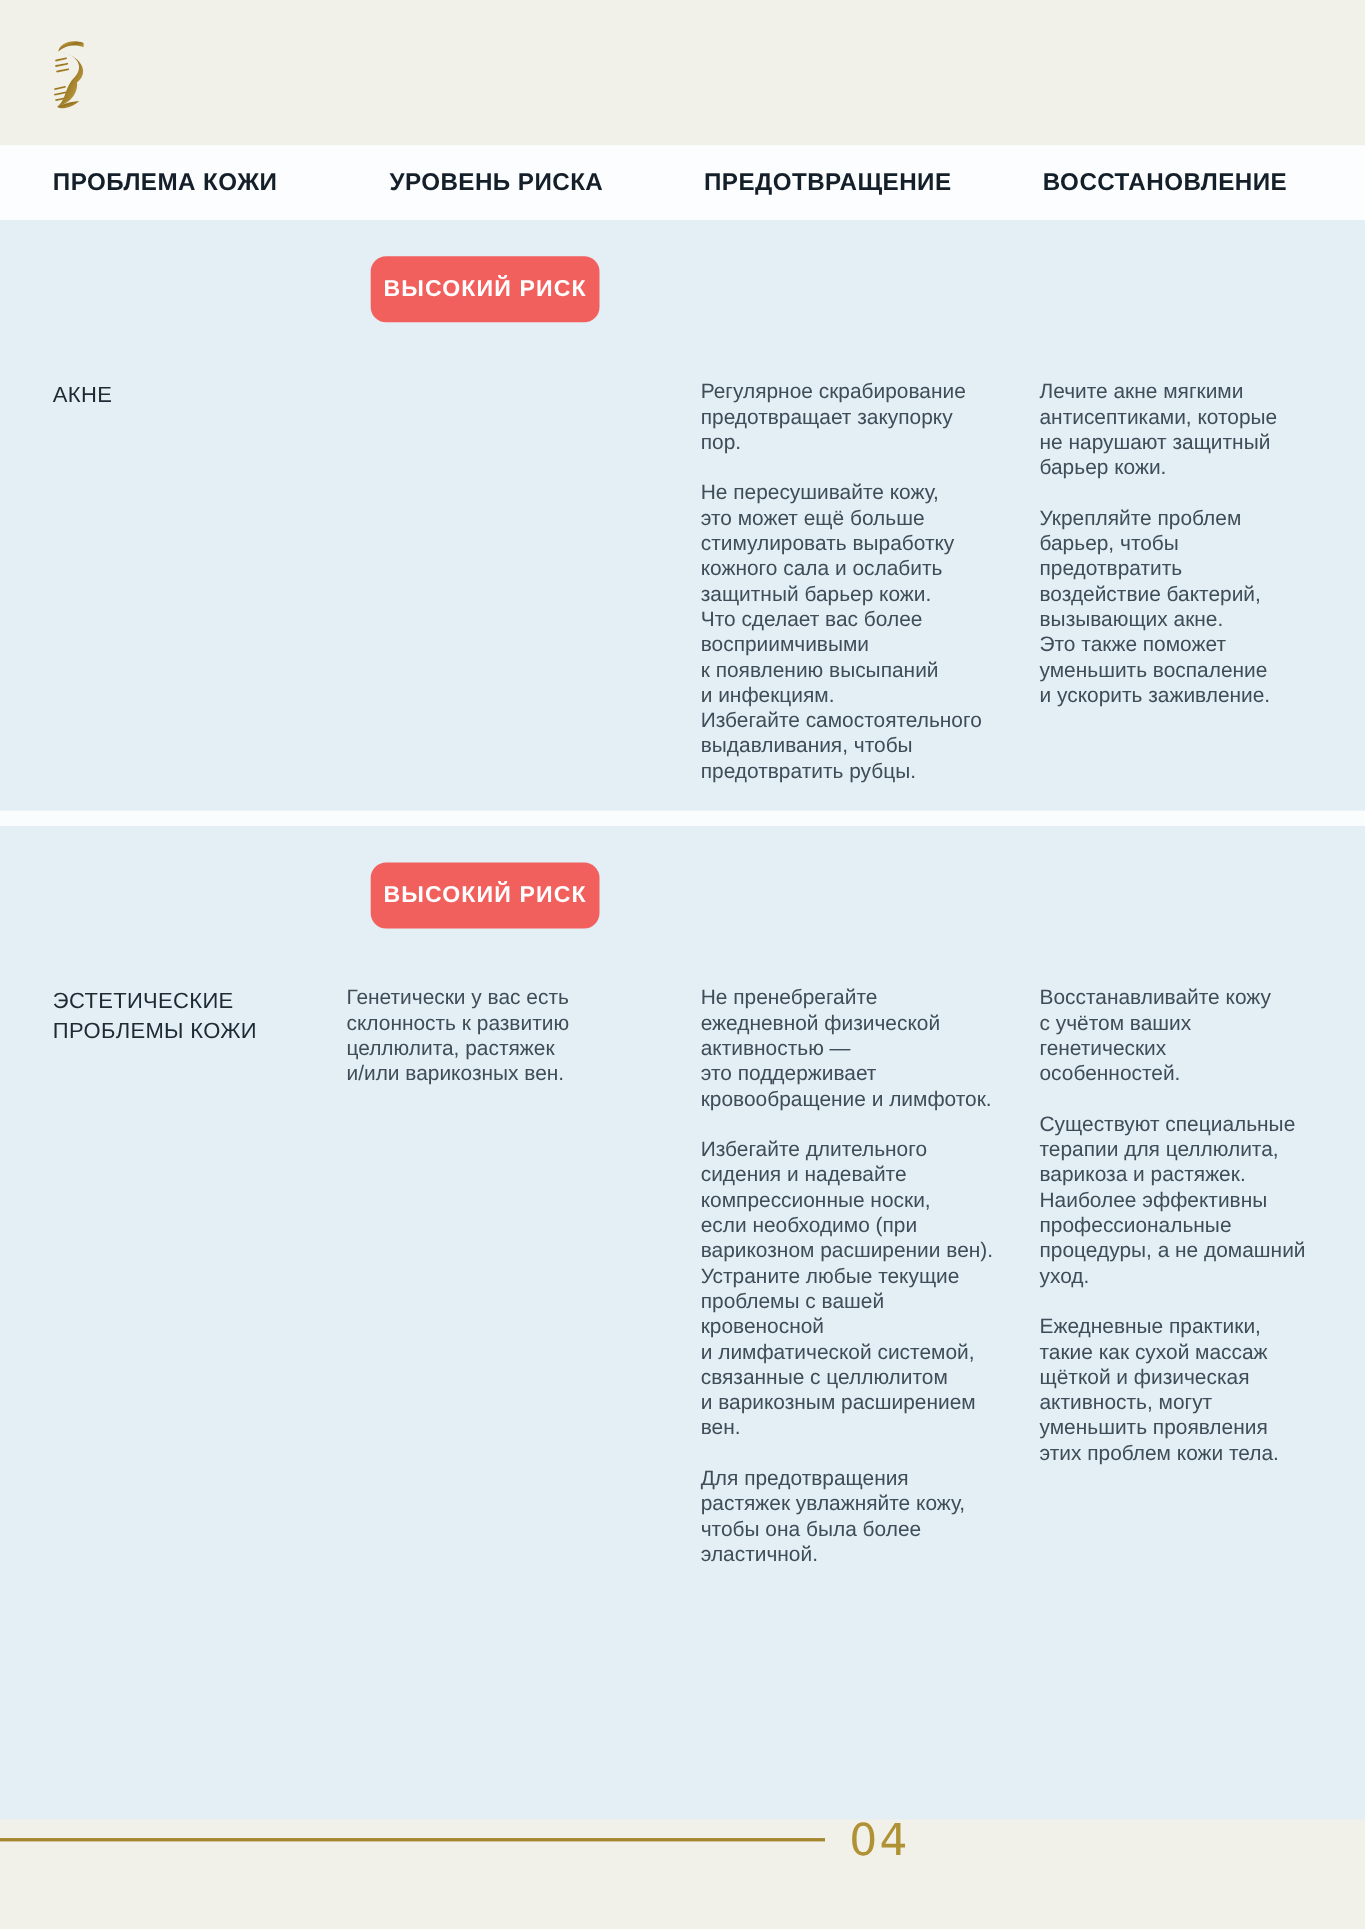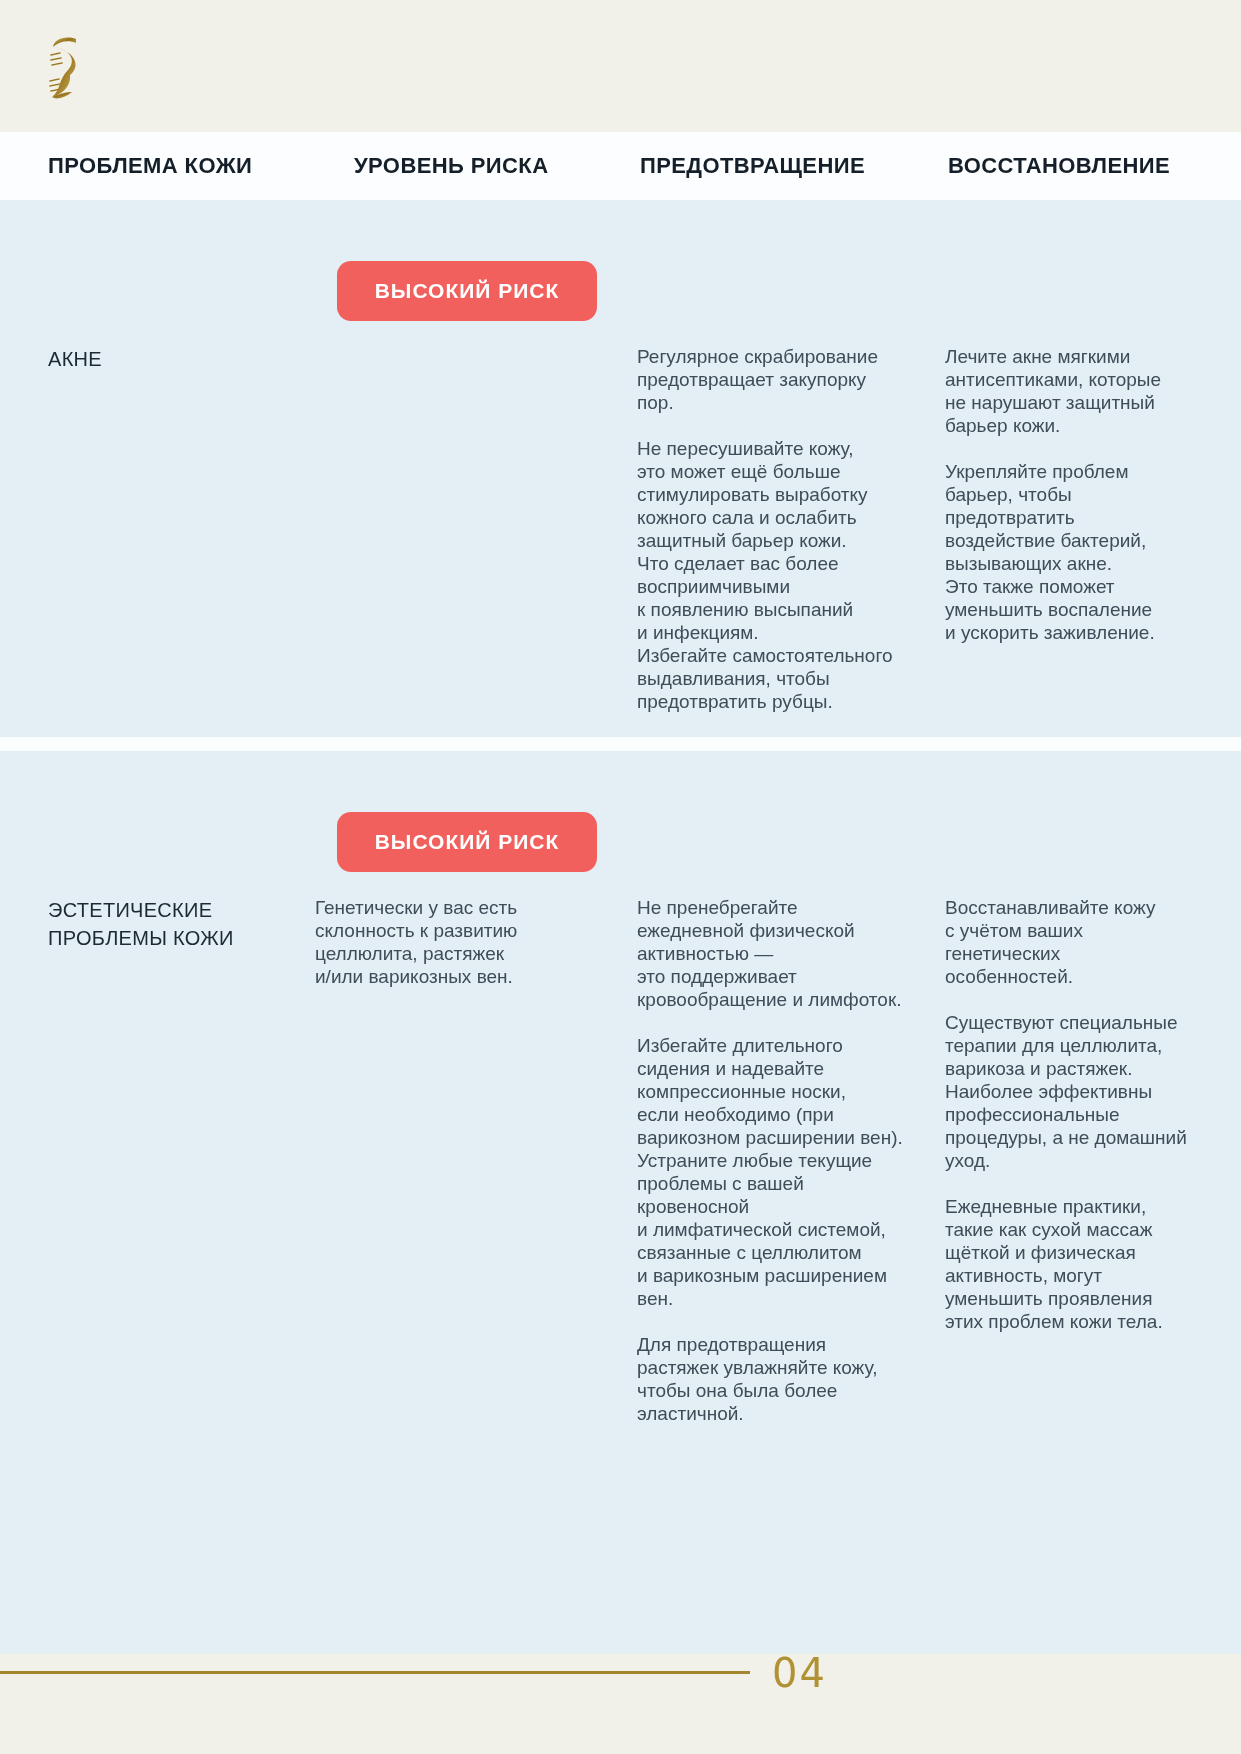--- a/index.html
+++ b/index.html
@@ -41,23 +41,23 @@
     position:absolute;left:0;width:1241px;background:var(--blue);
   }
   .s1{top:200px;height:537px;}
   .s2{top:751px;height:903px;}
   .gap{
     position:absolute;left:0;top:737px;width:1241px;height:14px;
     background:var(--gapc);
   }
 
   .badge{
-    position:absolute;left:337px;top:33px;width:260px;height:60px;
+    position:absolute;left:337px;top:33px;width:208px;height:60px;
     background:var(--coral);border-radius:14px;
-    display:flex;align-items:center;justify-content:center;margin-top:28px;
+    display:flex;align-items:center;justify-content:center;
   }
   .badge span{
     color:#ffffff;font-size:21px;font-weight:700;letter-spacing:1px;
     white-space:nowrap;
   }
 
   .col{
     position:absolute;top:145px;
     font-size:19px;line-height:23px;color:var(--body);
     white-space:pre-line;

